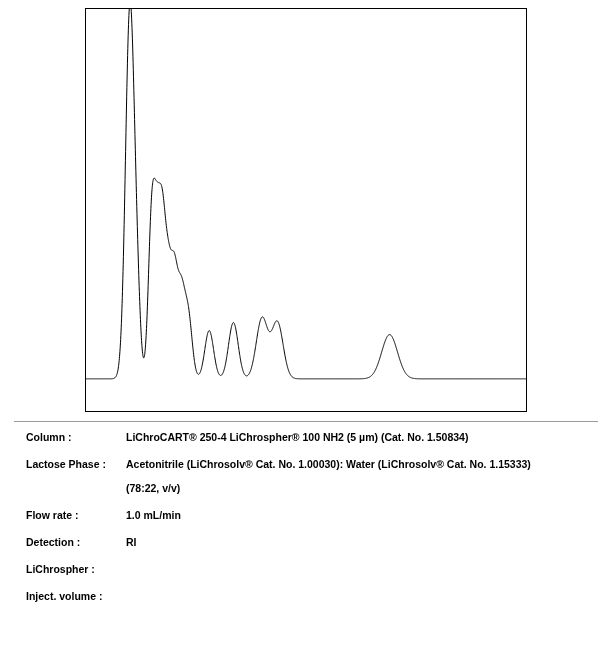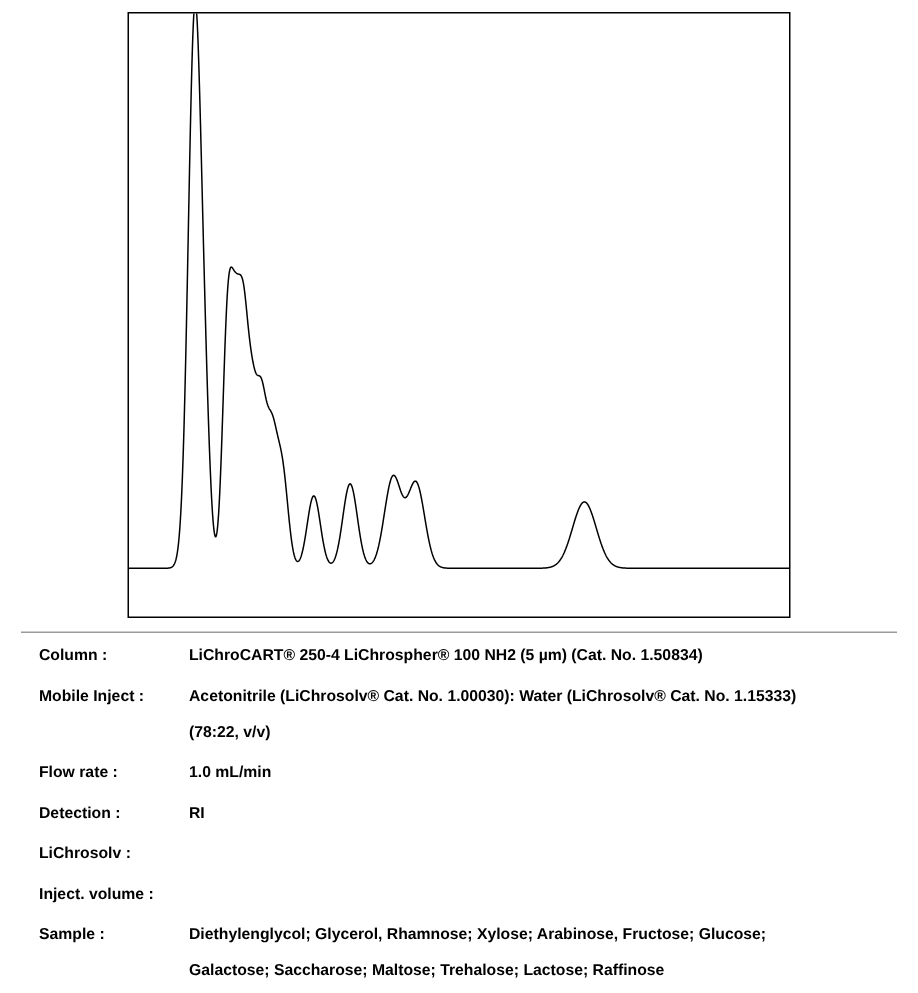--- a/index.html
+++ b/index.html
@@ -94,21 +94,21 @@
 
     <div class="prow">
       <div class="plabel">Column :</div>
       <div class="pvalue">
         <span>LiChroCART® 250-4 LiChrospher® 100 NH2 (5 µm)  (Cat. No. 1.50834)</span>
       </div>
     </div>
 
 
     <div class="prow">
-      <div class="plabel">Mobile Inject :</div>
+      <div class="plabel">Lactose Phase :</div>
       <div class="pvalue">
         <span>Acetonitrile (LiChrosolv® Cat. No. 1.00030): Water (LiChrosolv® Cat. No. 1.15333)</span>
         <span class="line2">(78:22, v/v)</span>
       </div>
     </div>
 
     <div class="prow">
       <div class="plabel">Flow rate :</div>
       <div class="pvalue">
         <span>1.0 mL/min</span>
@@ -116,29 +116,22 @@
     </div>
 
     <div class="prow">
       <div class="plabel">Detection :</div>
       <div class="pvalue">
         <span>RI</span>
       </div>
     </div>
 
     <div class="prow">
-      <div class="plabel">LiChrosolv :</div>
+      <div class="plabel">LiChrospher :</div>
     </div>
 
     <div class="prow">
       <div class="plabel">Inject. volume :</div>
     </div>
 
-    <div class="prow">
-      <div class="plabel">Sample :</div>
-      <div class="pvalue">
-        <span>Diethylenglycol; Glycerol, Rhamnose; Xylose; Arabinose, Fructose; Glucose;</span>
-        <span class="line2">Galactose; Saccharose; Maltose; Trehalose; Lactose; Raffinose</span>
-      </div>
-    </div>
 
   </div>
 </div>
 
 </body></html>

